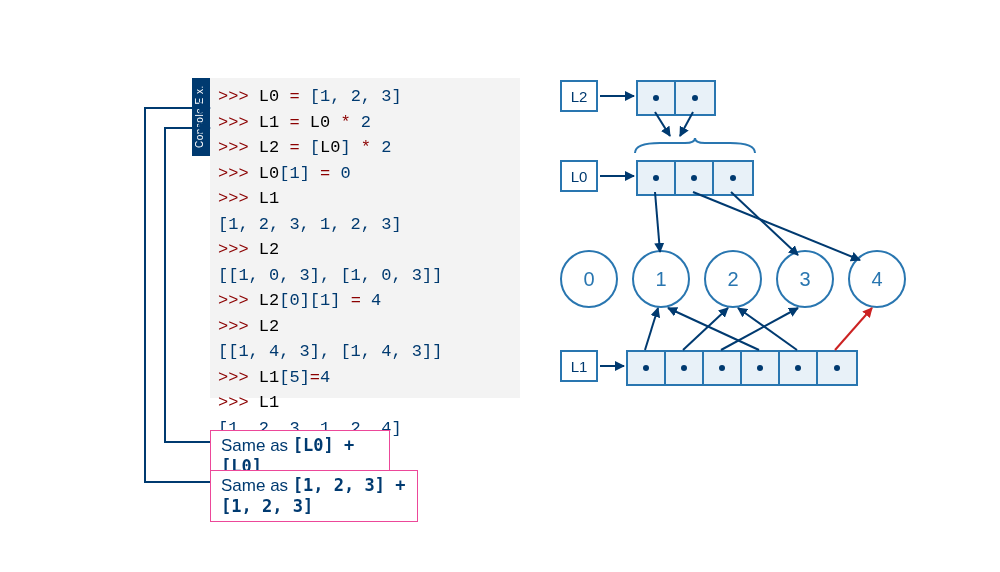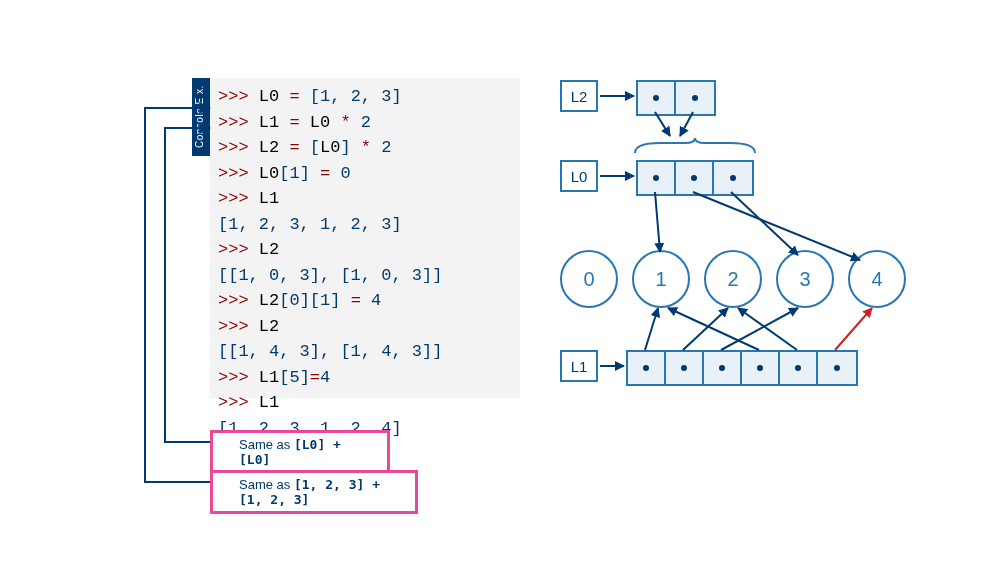--- a/index.html
+++ b/index.html
@@ -43,23 +43,23 @@
   }
   .prompt { color: #8b0000; }
   .text { color: #000; }
   .bracket { color: #003a70; }
   .num { color: #003a70; }
   .op { color: #8b0000; }
   .out { color: #003a70; }
   .annot {
     position: absolute;
     background: #fff;
-    border: 3px solid #ec4899;
-    padding: 4px 26px;
-    font-size: 13px;
+    border: 1px solid #ec4899;
+    padding: 4px 10px;
+    font-size: 17px;
     color: #003a70;
     font-family: Arial, sans-serif;
   }
   .annot .mono { font-family: Consolas, monospace; font-weight: bold; }
   .svg-arrows { position: absolute; left: 0; top: 0; pointer-events: none; }
 
   .diagram {
     position: absolute;
     left: 560px;
     top: 80px;

